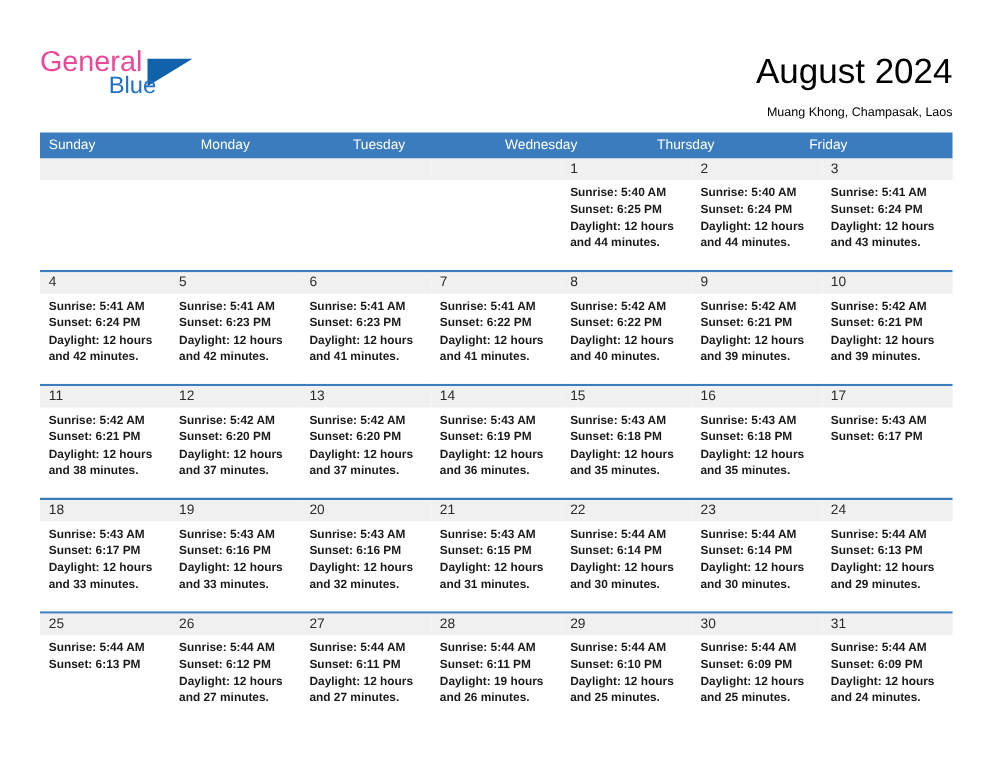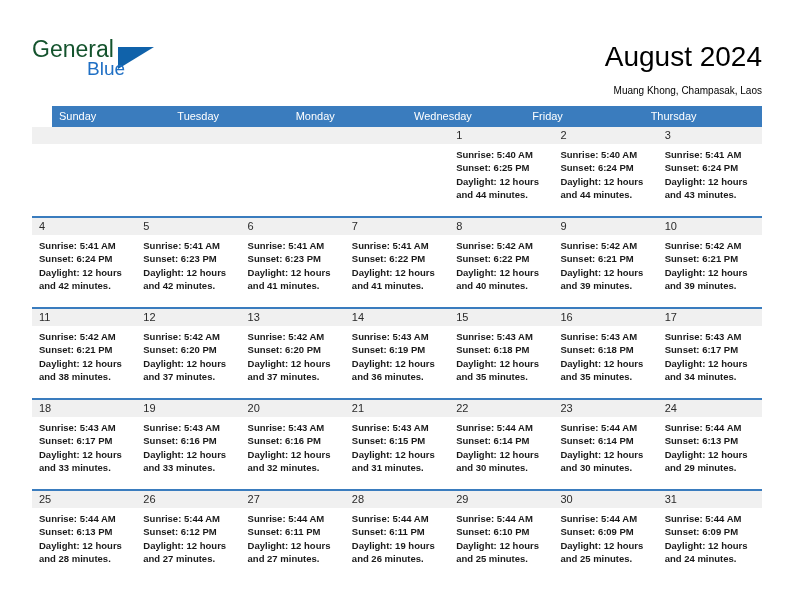--- a/index.html
+++ b/index.html
@@ -35,21 +35,21 @@
     top: 8px;
     width: 140px;
     height: 54px;
   }
   .logo-general {
     position: absolute;
     left: 0;
     top: 0;
     font-size: 23px;
     letter-spacing: 0px;
-    color: #14532d;
+    color: #ec4899;
     font-family: "Liberation Sans", sans-serif;
   }
   .logo-blue {
     position: absolute;
     left: 55px;
     top: 22px;
     font-size: 19px;
     color: #1f6fc4;
     font-family: "Liberation Sans", sans-serif;
   }
@@ -89,21 +89,20 @@
   .calendar {
     position: absolute;
     left: 32px;
     top: 106px;
     width: 730px;
   }
   .dow-row {
     display: flex;
     background: #3a7cbe;
     height: 21px;
-    margin-left: 20px;
   }
   .dow-cell {
     flex: 1 1 0;
     color: #ffffff;
     font-size: 11px;
     line-height: 21px;
     padding-left: 7px;
     box-sizing: border-box;
     white-space: nowrap;
   }
@@ -165,25 +164,25 @@
     <div class="title-block">
       <div class="cal-title">August 2024</div>
       <div class="cal-subtitle">Muang Khong, Champasak, Laos</div>
     </div>
 
   </div>
 
   <div class="calendar">
     <div class="dow-row" id="dow-row">
         <div class="dow-cell">Sunday</div>
+        <div class="dow-cell">Monday</div>
         <div class="dow-cell">Tuesday</div>
-        <div class="dow-cell">Monday</div>
         <div class="dow-cell">Wednesday</div>
+        <div class="dow-cell">Thursday</div>
         <div class="dow-cell">Friday</div>
-        <div class="dow-cell">Thursday</div>
       </div>
     <div id="weeks-container">
         <div class="week-row">
           <div class="day-cell empty">
             <div class="daynum-strip"></div>
           </div>
           <div class="day-cell empty">
             <div class="daynum-strip"></div>
           </div>
           <div class="day-cell empty">
@@ -322,21 +321,20 @@
               <div>Sunrise: 5:43 AM</div>
               <div>Sunset: 6:18 PM</div>
               <div class="wrap">Daylight: 12 hours and 35 minutes.</div>
             </div>
           </div>
           <div class="day-cell">
             <div class="daynum-strip">17</div>
             <div class="day-body">
               <div>Sunrise: 5:43 AM</div>
               <div>Sunset: 6:17 PM</div>
-              <div class="wrap">Daylight: 12 hours and 34 minutes.</div>
             </div>
           </div>
         </div>
         <div class="week-row">
           <div class="day-cell">
             <div class="daynum-strip">18</div>
             <div class="day-body">
               <div>Sunrise: 5:43 AM</div>
               <div>Sunset: 6:17 PM</div>
               <div class="wrap">Daylight: 12 hours and 33 minutes.</div>
@@ -390,21 +388,20 @@
               <div class="wrap">Daylight: 12 hours and 29 minutes.</div>
             </div>
           </div>
         </div>
         <div class="week-row">
           <div class="day-cell">
             <div class="daynum-strip">25</div>
             <div class="day-body">
               <div>Sunrise: 5:44 AM</div>
               <div>Sunset: 6:13 PM</div>
-              <div class="wrap">Daylight: 12 hours and 28 minutes.</div>
             </div>
           </div>
           <div class="day-cell">
             <div class="daynum-strip">26</div>
             <div class="day-body">
               <div>Sunrise: 5:44 AM</div>
               <div>Sunset: 6:12 PM</div>
               <div class="wrap">Daylight: 12 hours and 27 minutes.</div>
             </div>
           </div>

